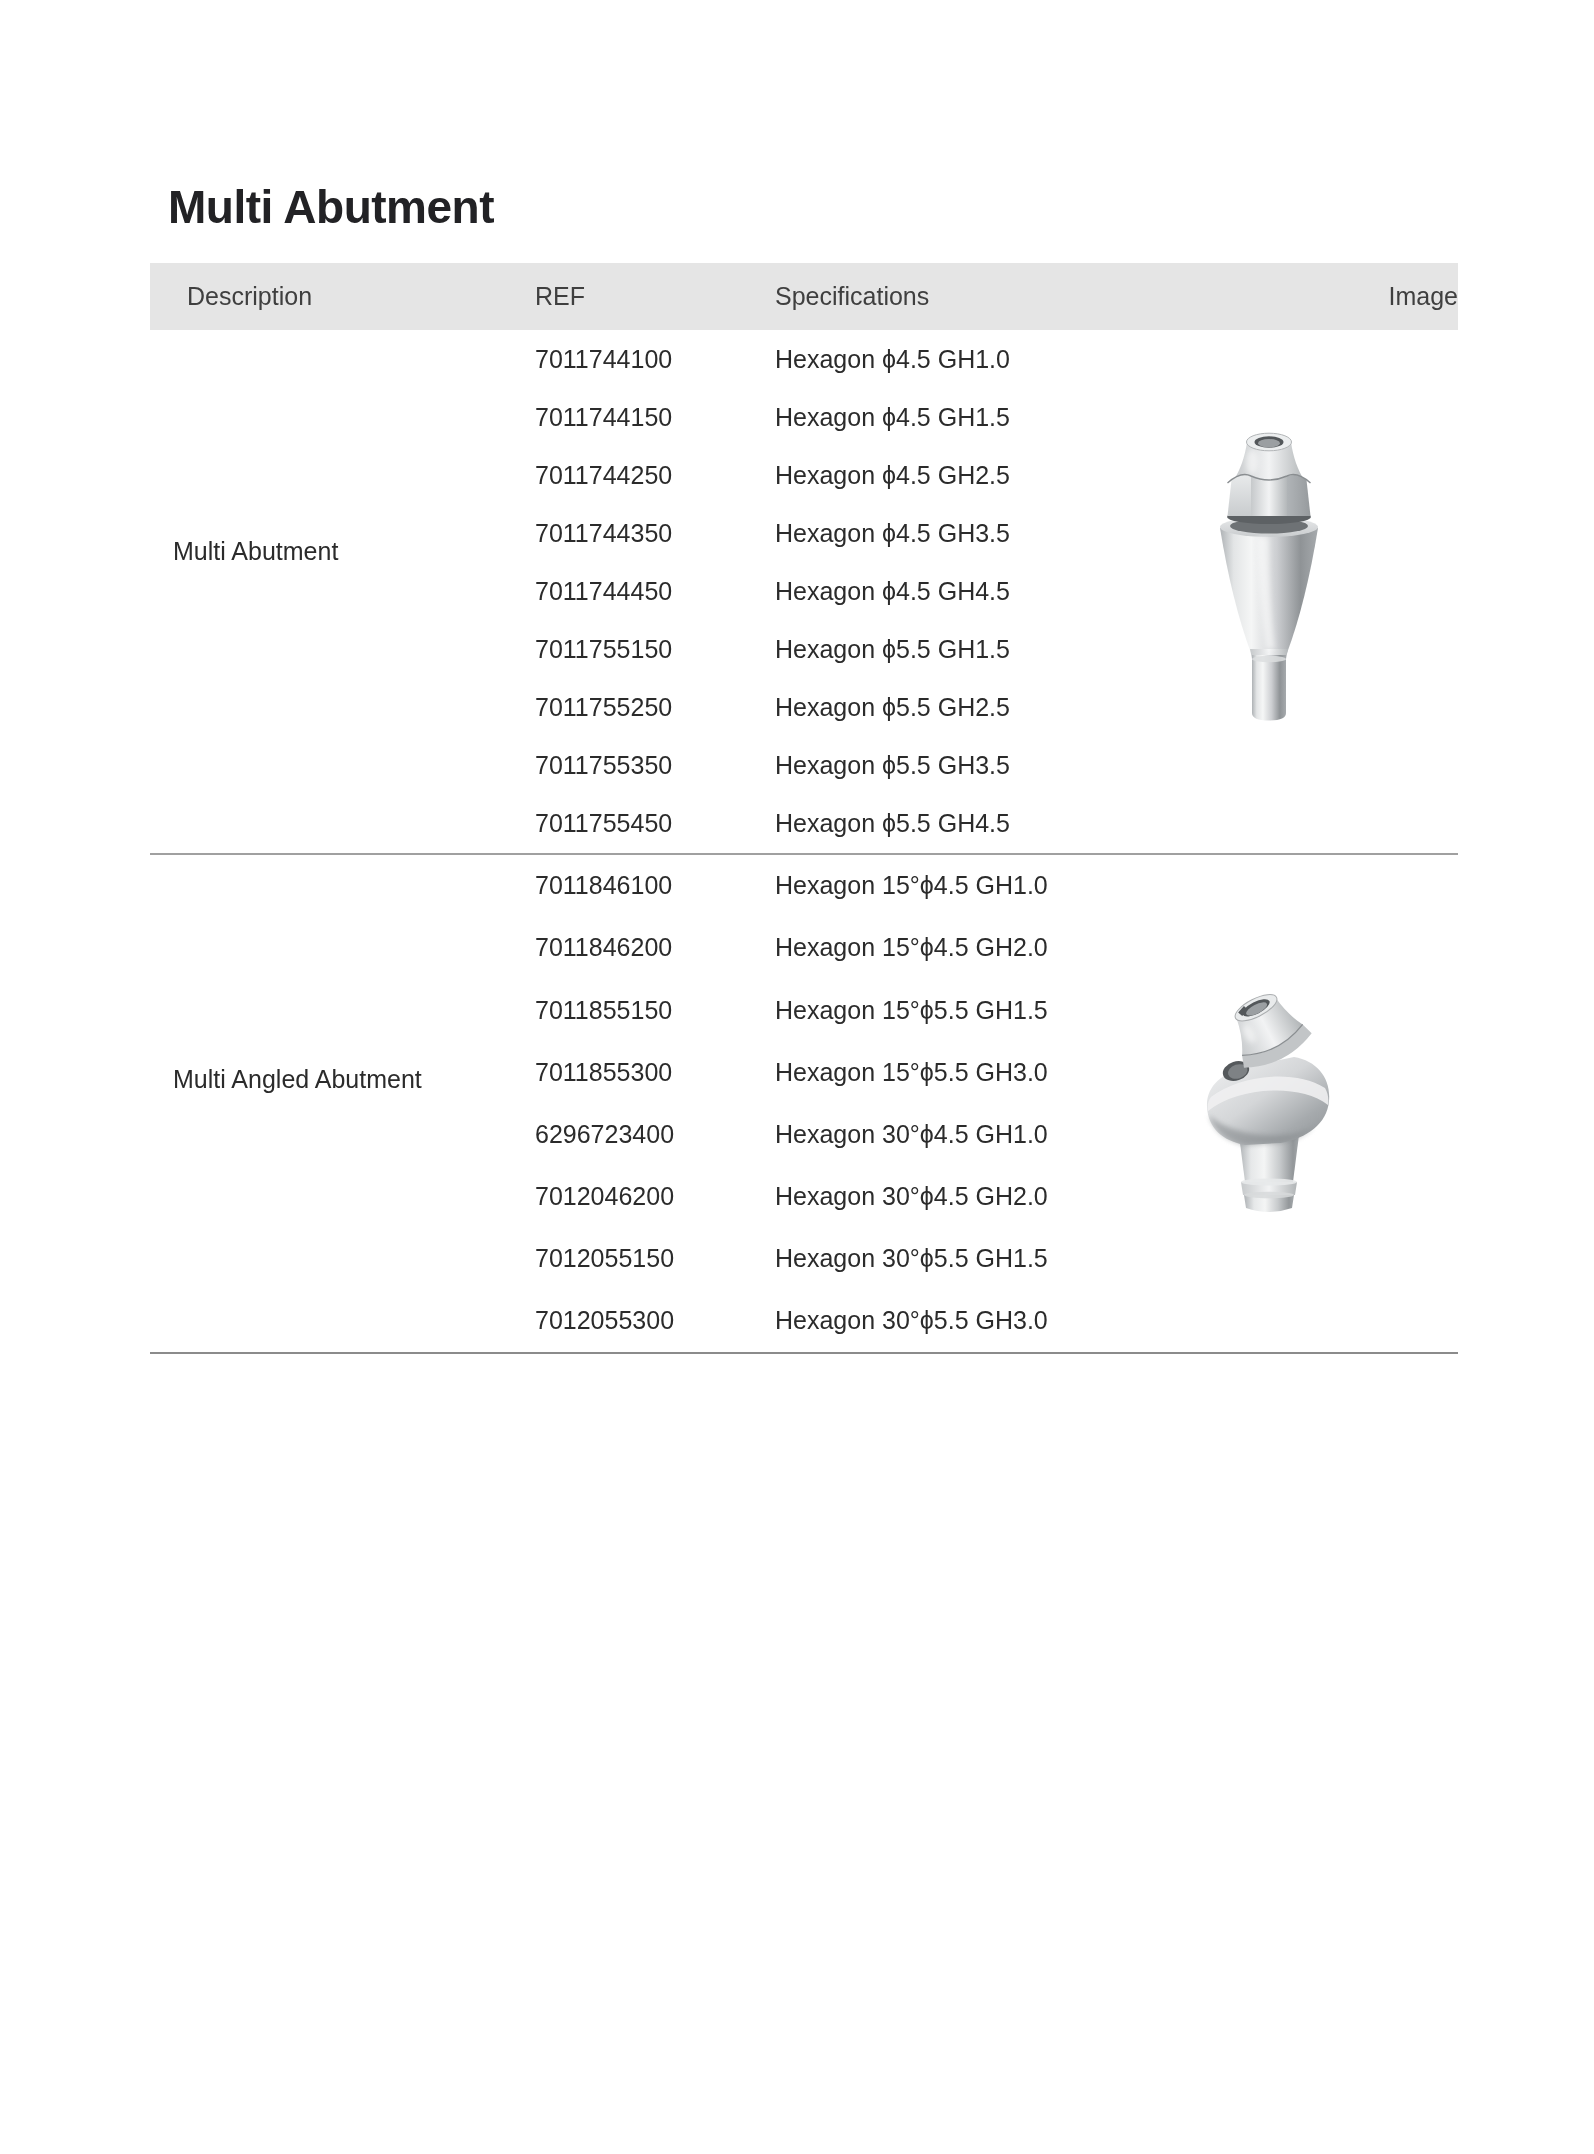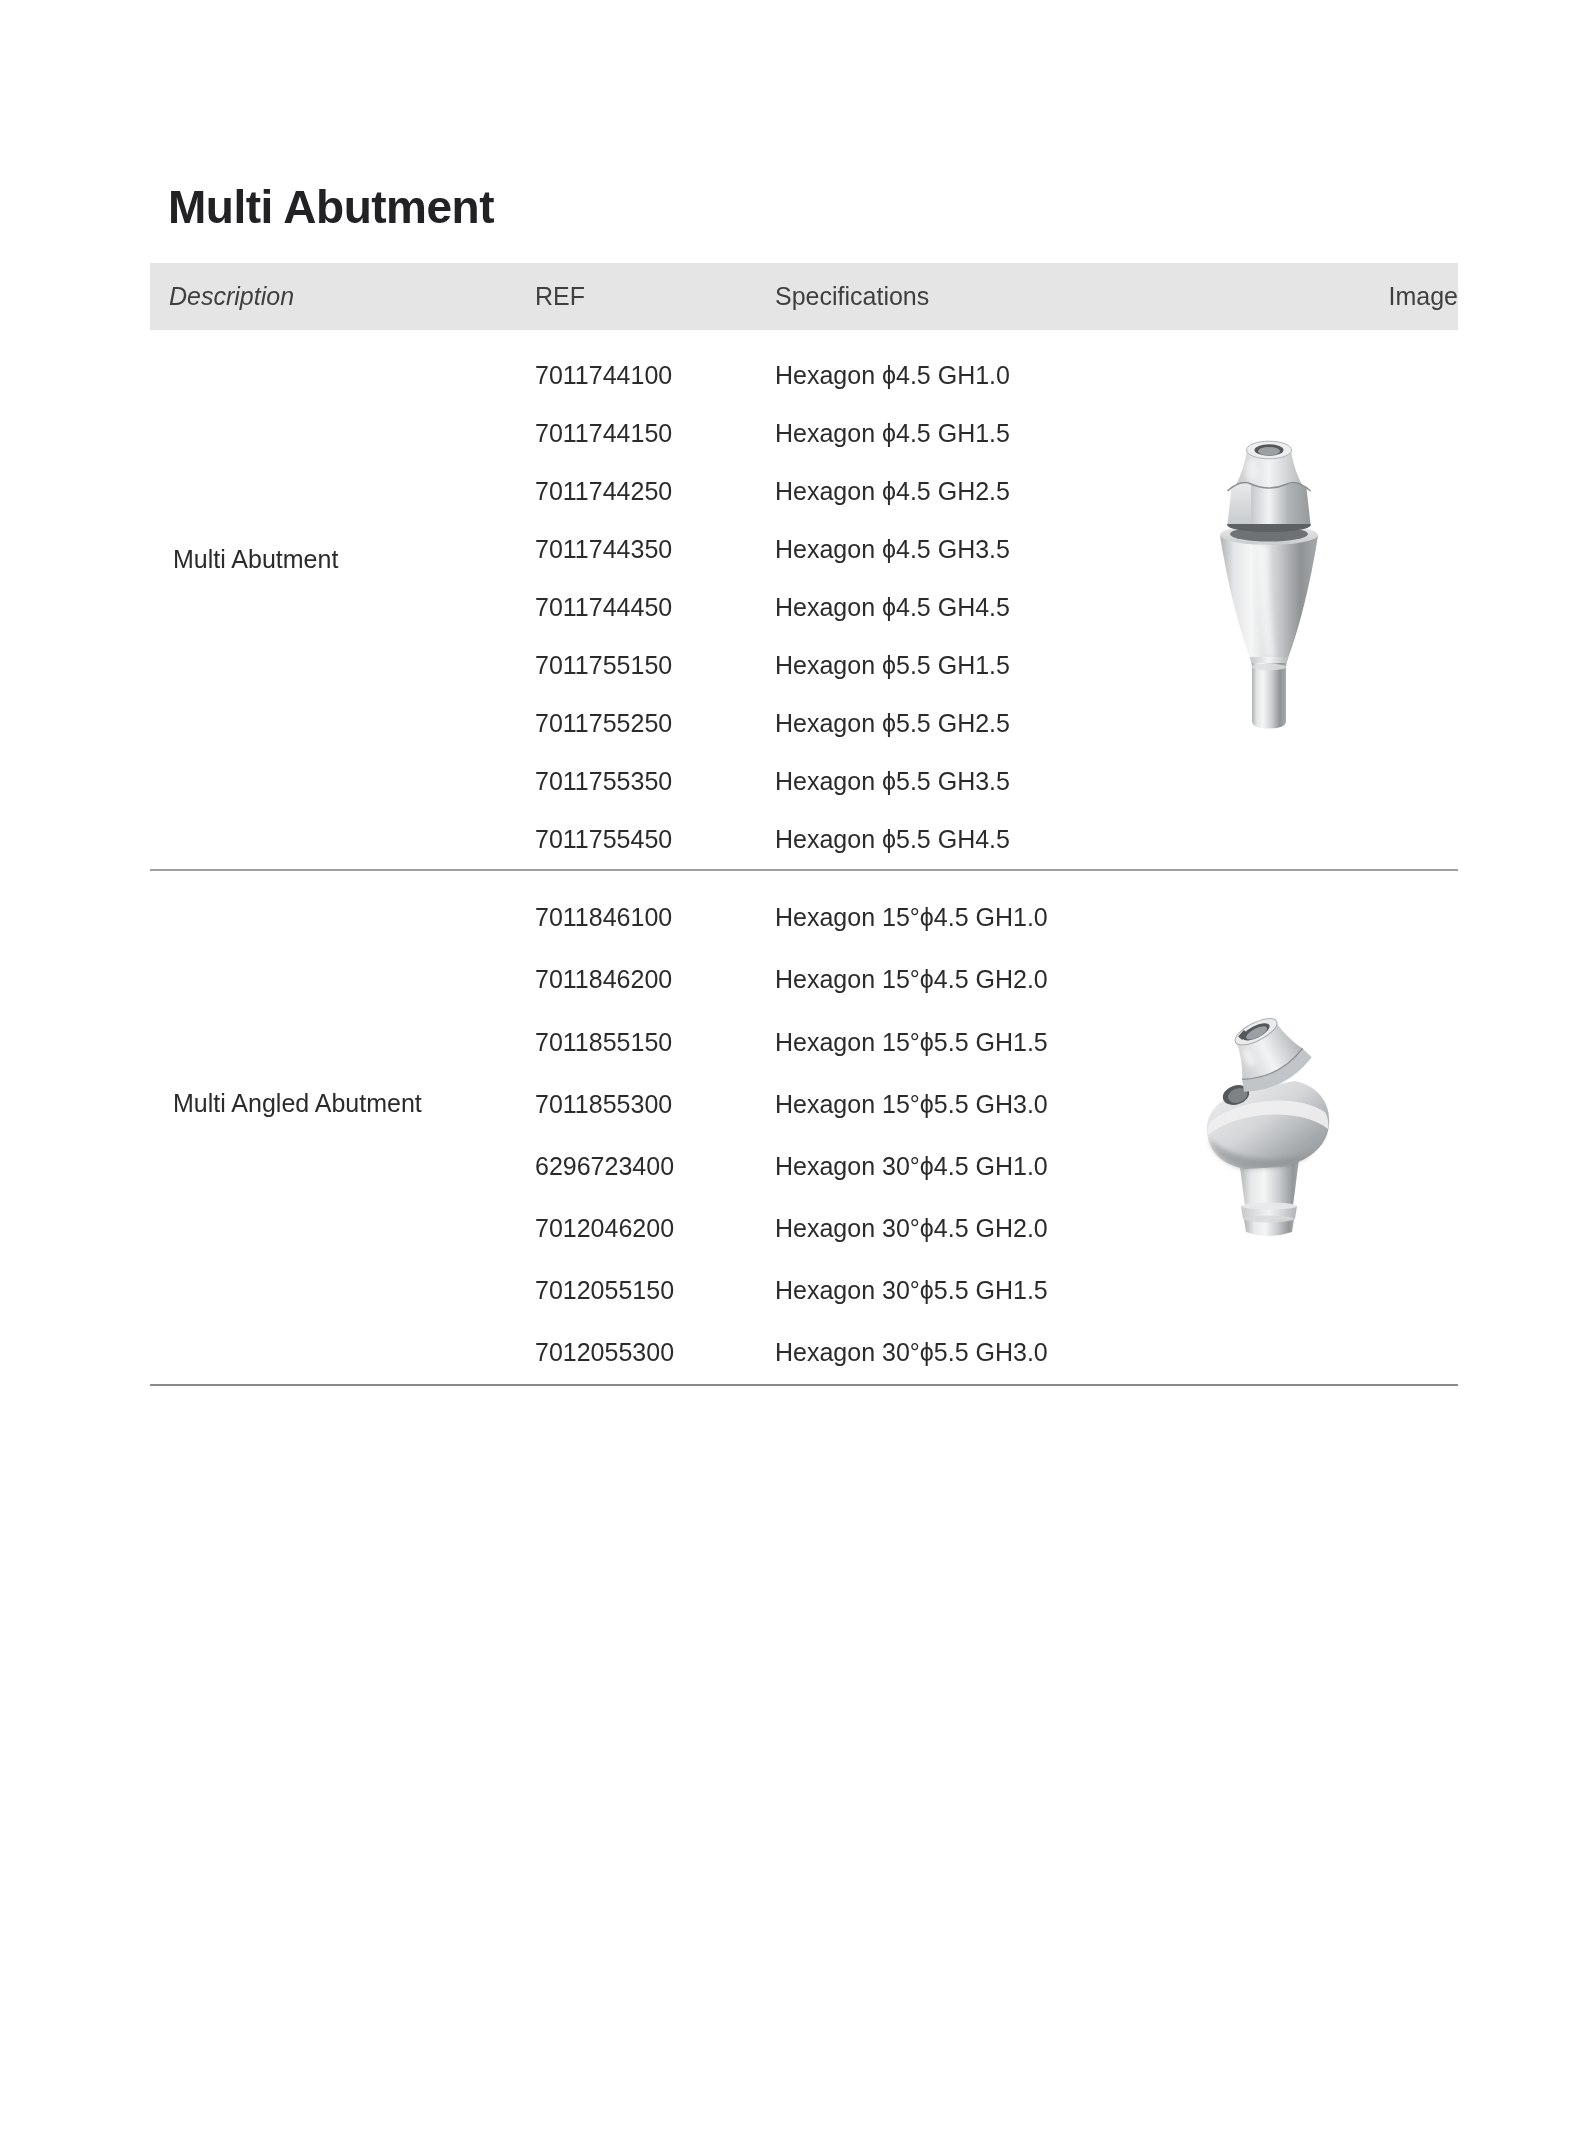--- a/index.html
+++ b/index.html
@@ -23,34 +23,34 @@
   }
   .table{
     position:absolute;left:150px;top:263px;width:1308px;
   }
   .thead{
     display:grid;grid-template-columns:385px 240px 305px 1fr;
     height:67px;align-items:center;
     background:var(--header-bg);
     font-size:25px;color:var(--muted-text);
   }
-  .thead .h-desc{padding-left:19px;font-style:italic;}
+  .thead .h-desc{padding-left:37px;}
   .thead .h-img{text-align:right;}
   .tbody{border-bottom:2px solid var(--bottom-line);}
   .group{
     display:grid;grid-template-columns:385px 545px 1fr;position:relative;
   }
   .group + .group{border-top:2px solid var(--divider);}
   .desc-cell{
     display:flex;align-items:center;padding-left:23px;
     font-size:25px;color:var(--text);
   }
   .group-1 .desc-cell span{transform:translateY(-40px);}
   .group-2 .desc-cell span{transform:translateY(-24px);text-align:center;}
-  .rows{display:flex;flex-direction:column;margin-top:16px;}
+  .rows{display:flex;flex-direction:column;}
   .row{
     display:grid;grid-template-columns:240px 1fr;align-items:center;
     font-size:25px;color:var(--text);white-space:nowrap;
   }
   .group-1 .row{height:58.1px;}
   .group-2 .row{height:62.1px;}
   .img-cell{
     display:flex;align-items:center;justify-content:center;overflow:visible;
   }
   .group-1 .img-cell svg{transform:translateY(-16px);}

